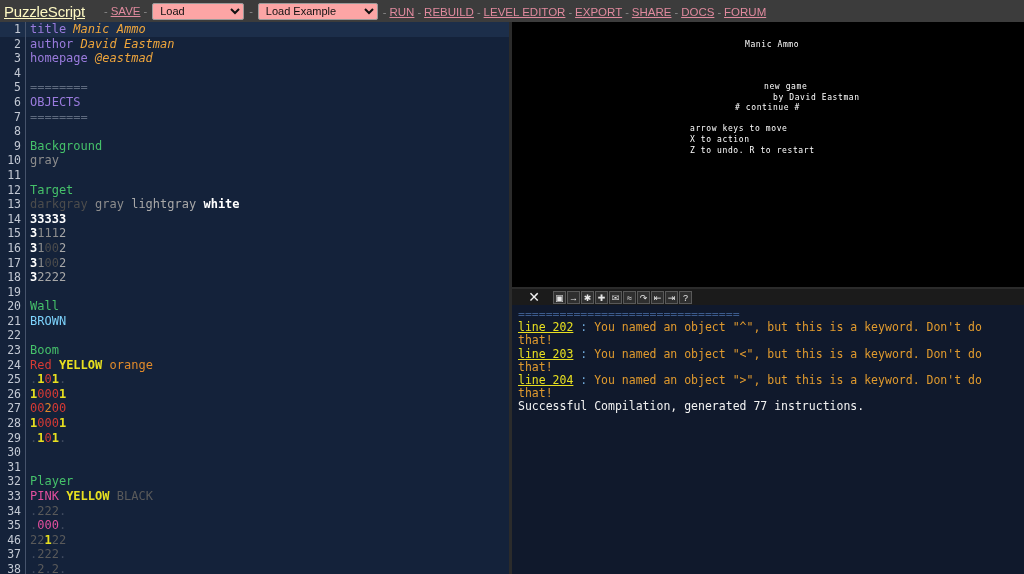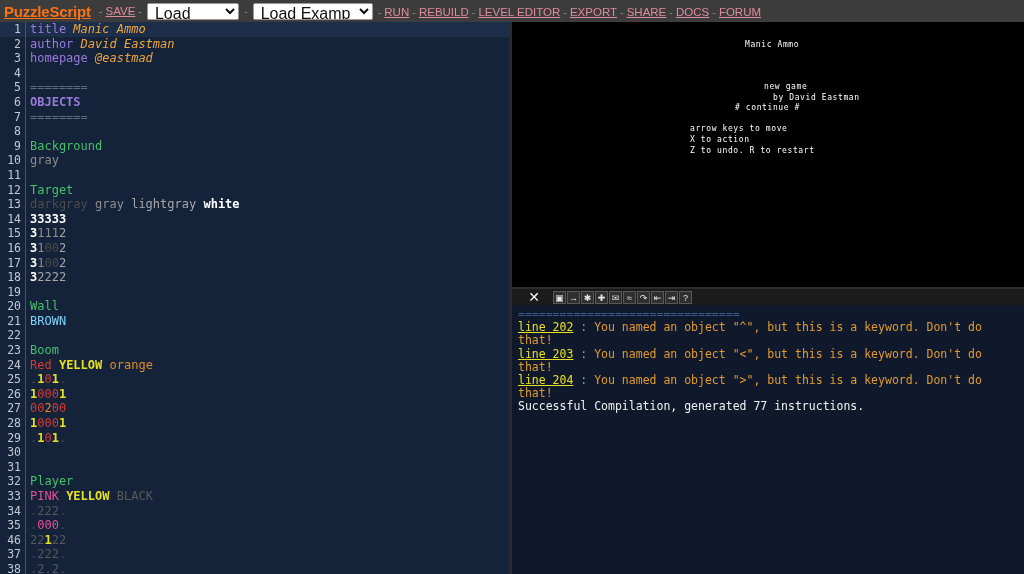--- a/index.html
+++ b/index.html
@@ -21,43 +21,43 @@
     height: 22px;
     background: #3c3c3c;
     display: flex;
     align-items: center;
     padding: 0 4px;
     box-sizing: border-box;
     white-space: nowrap;
     overflow: hidden;
   }
   #brand {
-    color: #f97316;
+    color: #fef9c3;
     font-size: 15px;
-    font-weight: bold;
+    font-weight: normal;
     text-decoration: underline;
     letter-spacing: -0.2px;
-    margin-right: 5px;
+    margin-right: 16px;
   }
   .sep {
     color: #8a8a8a;
     font-size: 11px;
     padding: 0 3px;
   }
   .tlink {
     color: #e08a9e;
     font-size: 11.5px;
     text-decoration: underline;
     cursor: pointer;
   }
   .tsel {
     font-family: "Liberation Sans", sans-serif;
-    font-size: 16px;
+    font-size: 11px;
     height: 17px;
-    background: #ffffff;
+    background: #fca5a5;
     color: #111;
     border: 1px solid #9a9a9a;
     border-radius: 2px;
     padding: 0 6px 0 3px;
     margin: 0 2px;
     vertical-align: middle;
   }
   #sel-load { width: 92px; }
   #sel-example { width: 120px; }
 
@@ -105,21 +105,21 @@
   .code {
     padding-left: 4px;
     color: #d8dde6;
     overflow: hidden;
   }
 
   
   .t-key    { color: #9a7bdd; }        
   .t-val    { color: #f0a63c; font-style: italic; }  
   .t-eq     { color: #5e6a7e; }        
-  .t-sect   { color: #9a7bdd; font-weight: bold; }
+  .t-sect   { color: #9a7bdd; font-weight: normal; }
   .t-name   { color: #45c16a; }        
   .t-plain  { color: #c8cfdb; }
   .t-dot    { color: #3f4a5e; }
 
   
   .c-gray       { color: #8d8d8d; }
   .c-darkgray   { color: #4c4c4c; }
   .c-lightgray  { color: #a8a8a8; }
   .c-white      { color: #ffffff; font-weight: bold; }
   .c-brown      { color: #7dd3fc; }

